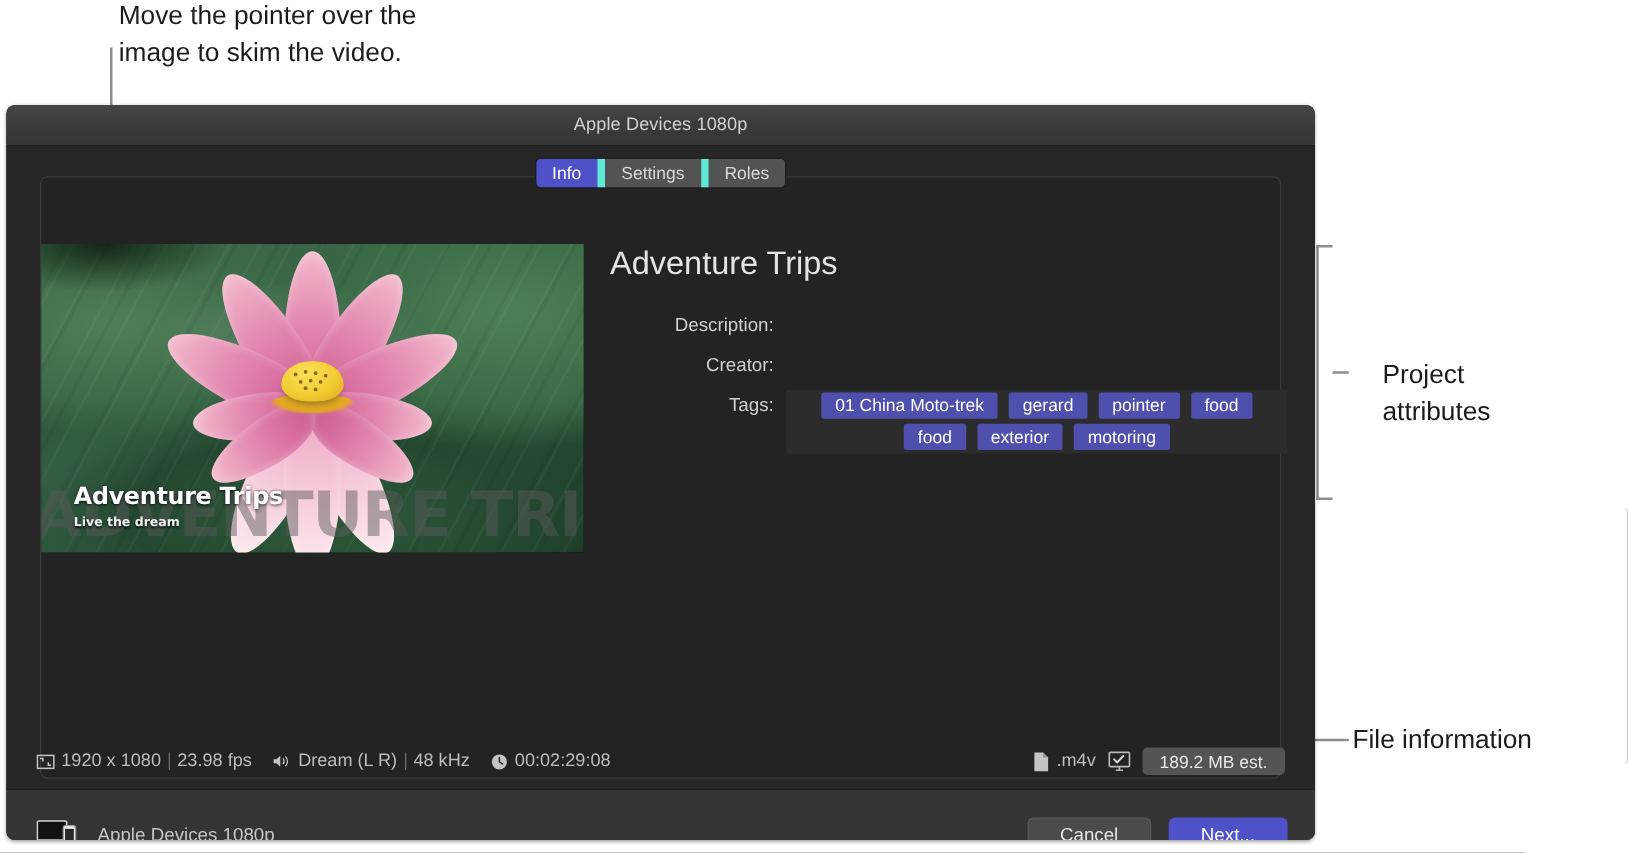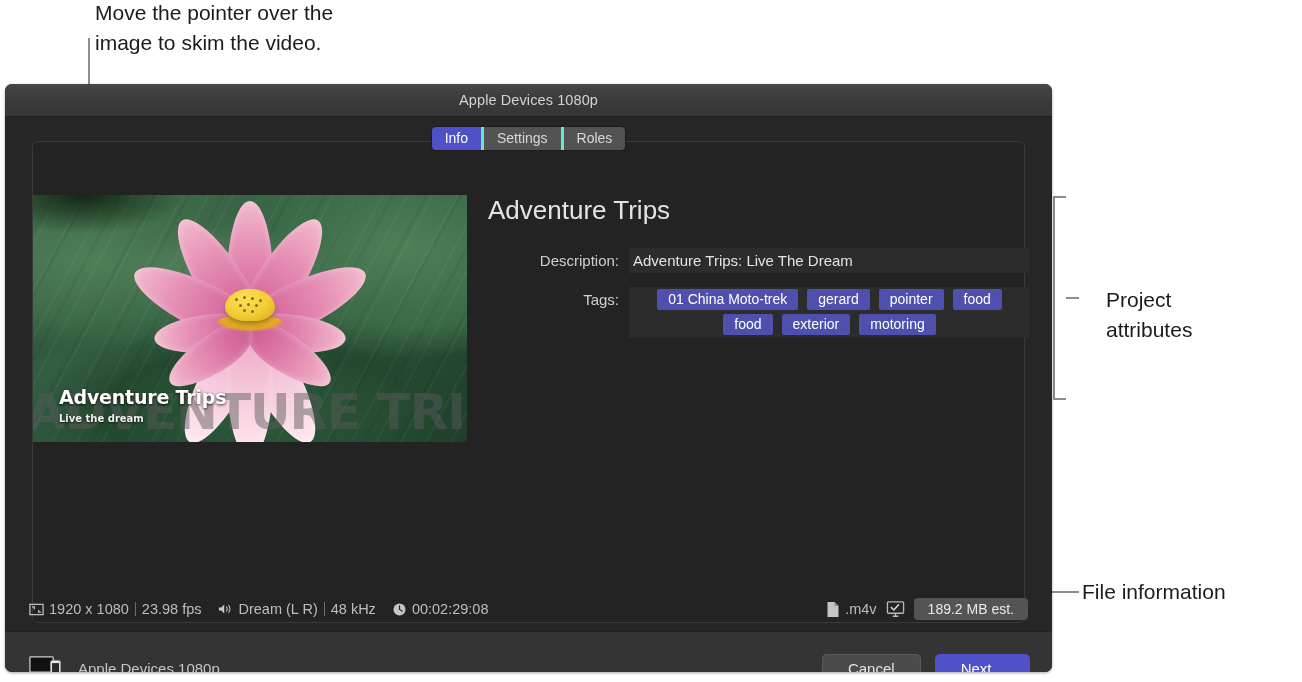--- a/index.html
+++ b/index.html
@@ -146,21 +146,21 @@
     overflow: hidden;
     box-shadow: 0 0 0 1px #1d1d1d;
   }
   .seg-item {
     padding: 0 13px;
     height: 23px;
     line-height: 23px;
     font-size: 14px;
     color: #d8d8d8;
     background: #535353;
-    border-right: 3px solid #5eead4;
+    border-right: 6px solid #5eead4;
     cursor: default;
     user-select: none;
   }
   .seg-item:last-child { border-right: none; }
   .seg-item.active {
     background: #4f51c9;
     color: #ffffff;
   }
 
   
@@ -517,24 +517,24 @@
         <div id="thumb-ghost-title">ADVENTURE TRIPS</div>
         <div id="thumb-title">Adventure Trips</div>
         <div id="thumb-subtitle">Live the dream</div>
       </div>
 
       <div id="fields">
         <h1 id="project-title">Adventure Trips</h1>
 
         <div class="field-row">
           <div class="field-label">Description:</div>
-          <div class="field-value">Adventure Trips: Live The Dream</div>
         </div>
 
         <div class="field-row">
+          <div class="field-label">Creator:</div>
         </div>
 
         <div class="field-row">
           <div class="field-label">Tags:</div>
           <div class="field-value tags-box">
             <span class="tag-pill">01 China Moto-trek</span>
             <span class="tag-pill">gerard</span>
             <span class="tag-pill">pointer</span>
             <span class="tag-pill">food</span>
             <span class="tag-pill">food</span>

